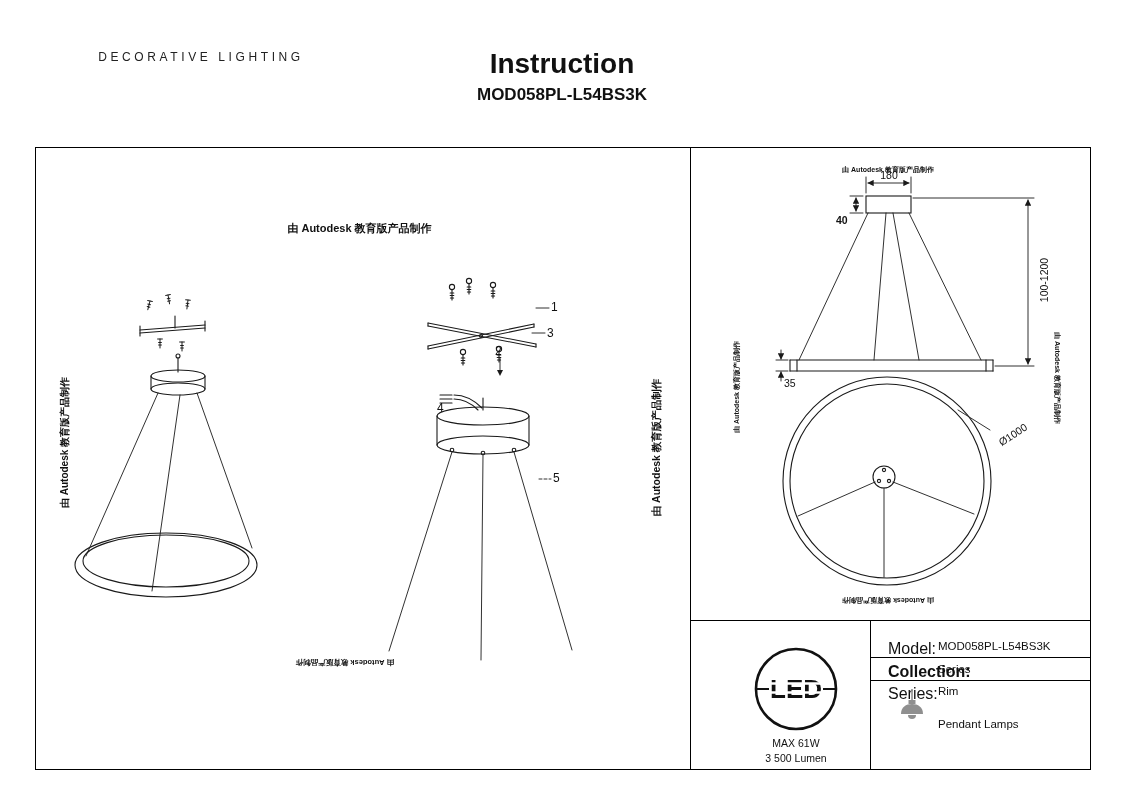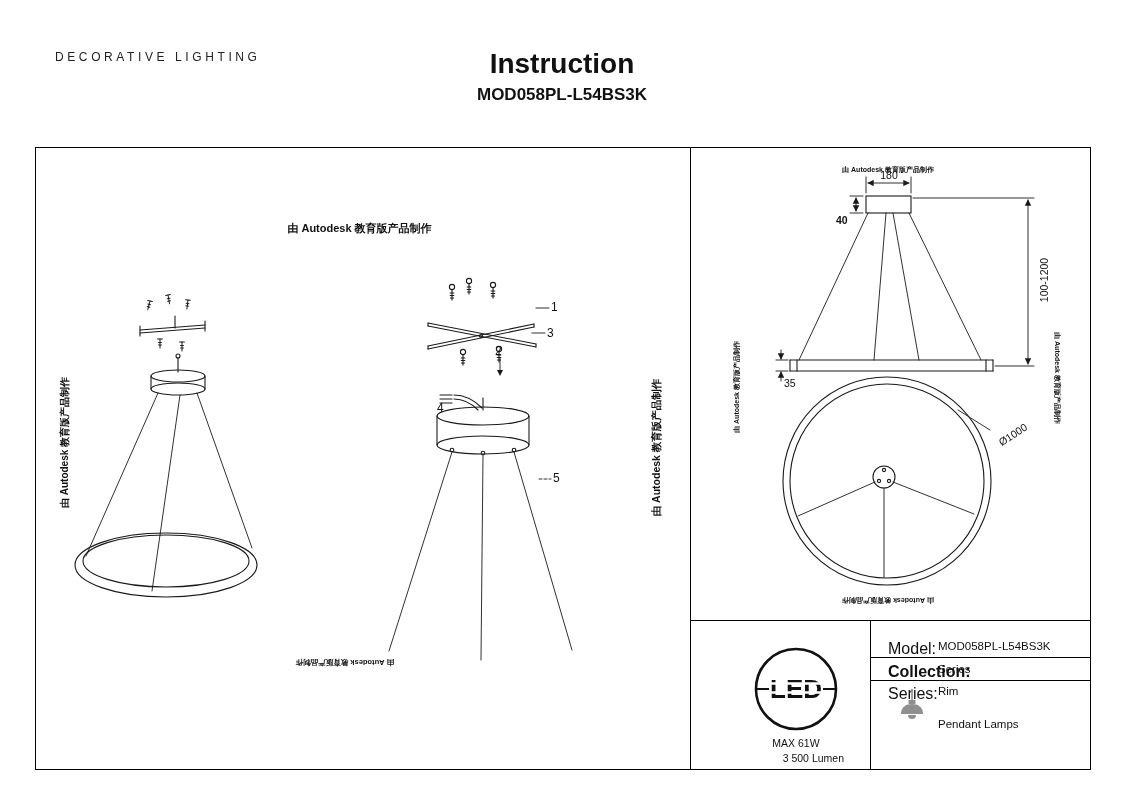--- a/index.html
+++ b/index.html
@@ -7,21 +7,21 @@
   body { position:relative; overflow:hidden; color:#1a1a1a;
          font-family:"Liberation Sans", sans-serif; }
 
   
   .brand { position:absolute; left:55px; top:46px; width:292px; }
   .brand-name { position:relative; font-size:48px; font-weight:bold;
                 letter-spacing:8px; line-height:1.05; color:#141414; white-space:nowrap; }
   .i-dot { position:absolute; top:1px; right:12px; width:8px; height:8px;
            border-radius:50%; background:#a21caf; }
   .brand-sub { margin-top:4px; font-size:12px; letter-spacing:3.6px;
-               text-align:left; color:#222; white-space:nowrap; }
+               text-align:center; color:#222; white-space:nowrap; }
 
   .title-block { position:absolute; left:412px; top:48px; width:300px; text-align:center; }
   .doc-title { font-size:28px; font-weight:600; color:#111; }
   .doc-model { margin-top:5px; font-size:17px; font-weight:bold; color:#111; }
 
   
   .main-box { position:absolute; left:35px; top:147px; width:1056px; height:623px;
               border:1.6px solid #000; }
   .vdiv1 { position:absolute; left:690px; top:147px; height:623px; width:0;
            border-left:1.4px solid #000; }
@@ -257,21 +257,21 @@
 
 <svg class="svg-draw" style="left:752px; top:645px;" width="88" height="88" viewBox="0 0 88 88">
   <circle cx="44" cy="44" r="40" stroke="#111" stroke-width="2.6" fill="none"></circle>
   <line x1="5" y1="44" x2="17" y2="44" stroke="#111" stroke-width="2"></line>
   <line x1="71" y1="44" x2="83" y2="44" stroke="#111" stroke-width="2"></line>
   <text x="44" y="53" text-anchor="middle" font-size="26" font-weight="bold" fill="#111">LED</text>
   <line x1="19" y1="38.5" x2="69" y2="38.5" stroke="#ffffff" stroke-width="2.4"></line>
   <line x1="19" y1="47.5" x2="69" y2="47.5" stroke="#ffffff" stroke-width="2.4"></line>
 </svg>
 <div class="led-text" style="top:737px;">MAX 61W</div>
-<div class="led-text" style="top:752px;text-align:right;">3 500 Lumen</div>
+<div class="led-text" style="top:752px;">3 500 Lumen</div>
 
 <div class="spec-label" style="top:640px;">Model:</div>
 <div class="spec-value" style="top:640px;">MOD058PL-L54BS3K</div>
 <div class="spec-line" style="top:657px;"></div>
 
 <div class="spec-label" style="top:663px;font-weight:bold;">Collection:</div>
 <div class="spec-value" style="top:663px;">Series</div>
 <div class="spec-line" style="top:680px;"></div>
 
 <div class="spec-label" style="top:685px;">Series:</div>

